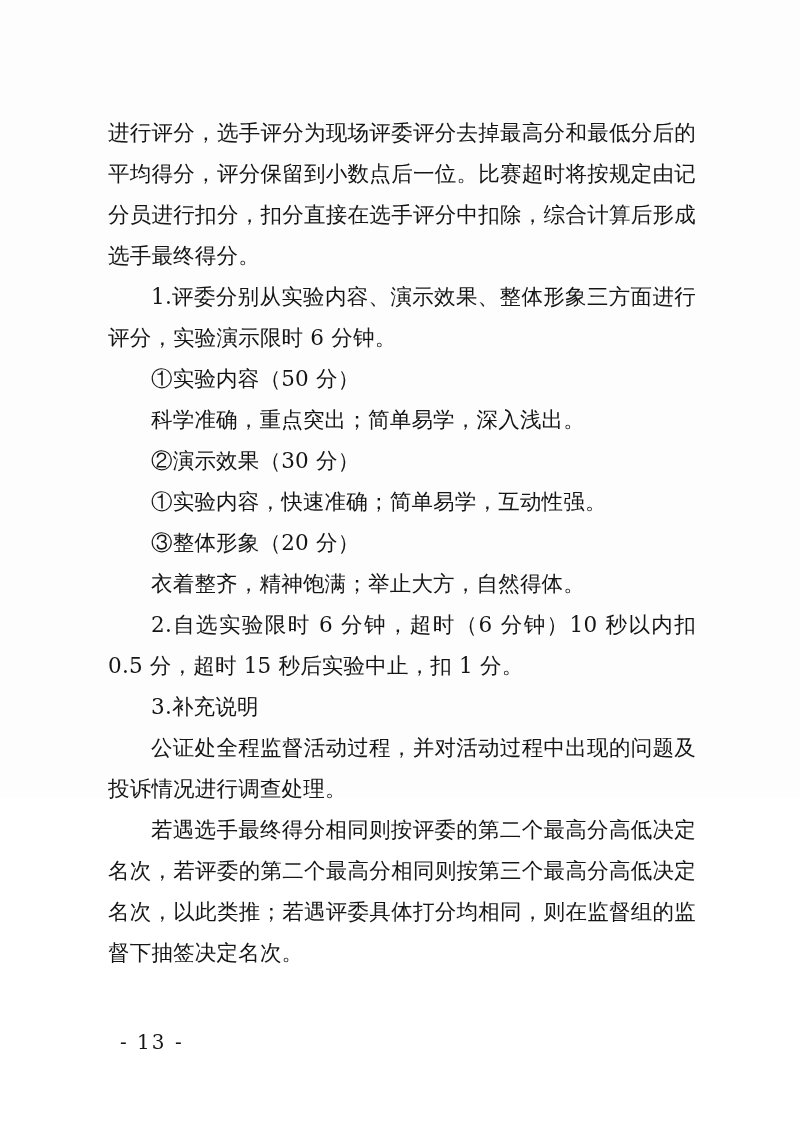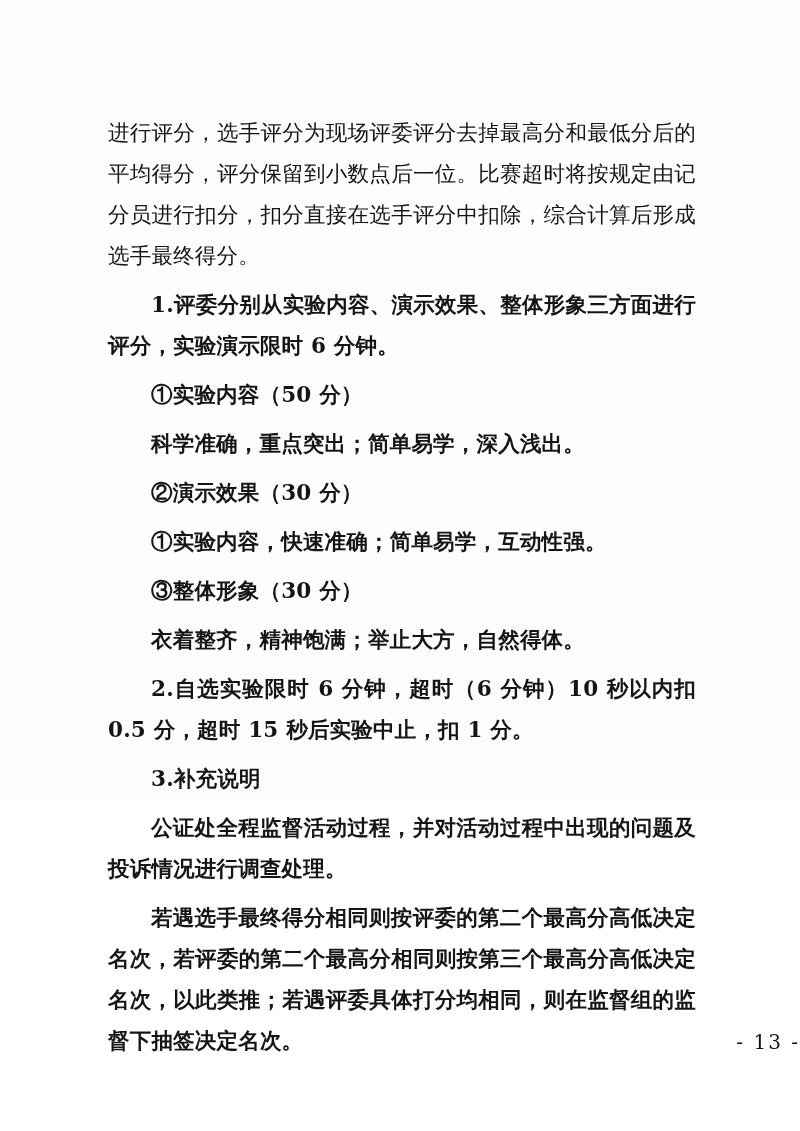--- a/index.html
+++ b/index.html
@@ -35,48 +35,46 @@
     text-align: justify;
     text-justify: inter-ideograph;
     margin: 0 0 0 0;
     letter-spacing: 0.2px;
     color: #151515;
   }
   .indent {
     text-indent: 43px;
   }
   .para + .para {
-    margin-top: 8px;
-    font-weight: bold;
+    margin-top: 0px;
   }
   .pagenum {
     position: absolute;
     left: 0;
     right: 0;
     top: 1030px;
-    text-align: right;
+    text-align: left;
     font-size: 20px;
     color: #151515;
     letter-spacing: 2px;
     padding-left: 120px;
-    margin-left: 9px;
   }
 </style>
 </head>
 <body>
 
 <div class="page">
   <div class="content">
     <p class="para">进行评分，选手评分为现场评委评分去掉最高分和最低分后的平均得分，评分保留到小数点后一位。比赛超时将按规定由记分员进行扣分，扣分直接在选手评分中扣除，综合计算后形成选手最终得分。</p>
     <p class="para indent">1.评委分别从实验内容、演示效果、整体形象三方面进行评分，实验演示限时 6 分钟。</p>
     <p class="para indent">①实验内容（50 分）</p>
     <p class="para indent">科学准确，重点突出；简单易学，深入浅出。</p>
     <p class="para indent">②演示效果（30 分）</p>
     <p class="para indent">①实验内容，快速准确；简单易学，互动性强。</p>
-    <p class="para indent">③整体形象（30 分）</p>
+    <p class="para indent">③整体形象（20 分）</p>
     <p class="para indent">衣着整齐，精神饱满；举止大方，自然得体。</p>
     <p class="para indent">2.自选实验限时 6 分钟，超时（6 分钟）10 秒以内扣 0.5 分，超时 15 秒后实验中止，扣 1 分。</p>
     <p class="para indent">3.补充说明</p>
     <p class="para indent">公证处全程监督活动过程，并对活动过程中出现的问题及投诉情况进行调查处理。</p>
     <p class="para indent">若遇选手最终得分相同则按评委的第二个最高分高低决定名次，若评委的第二个最高分相同则按第三个最高分高低决定名次，以此类推；若遇评委具体打分均相同，则在监督组的监督下抽签决定名次。</p>
   </div>
   <div class="pagenum">- 13 -</div>
 </div>
 
 </body></html>

